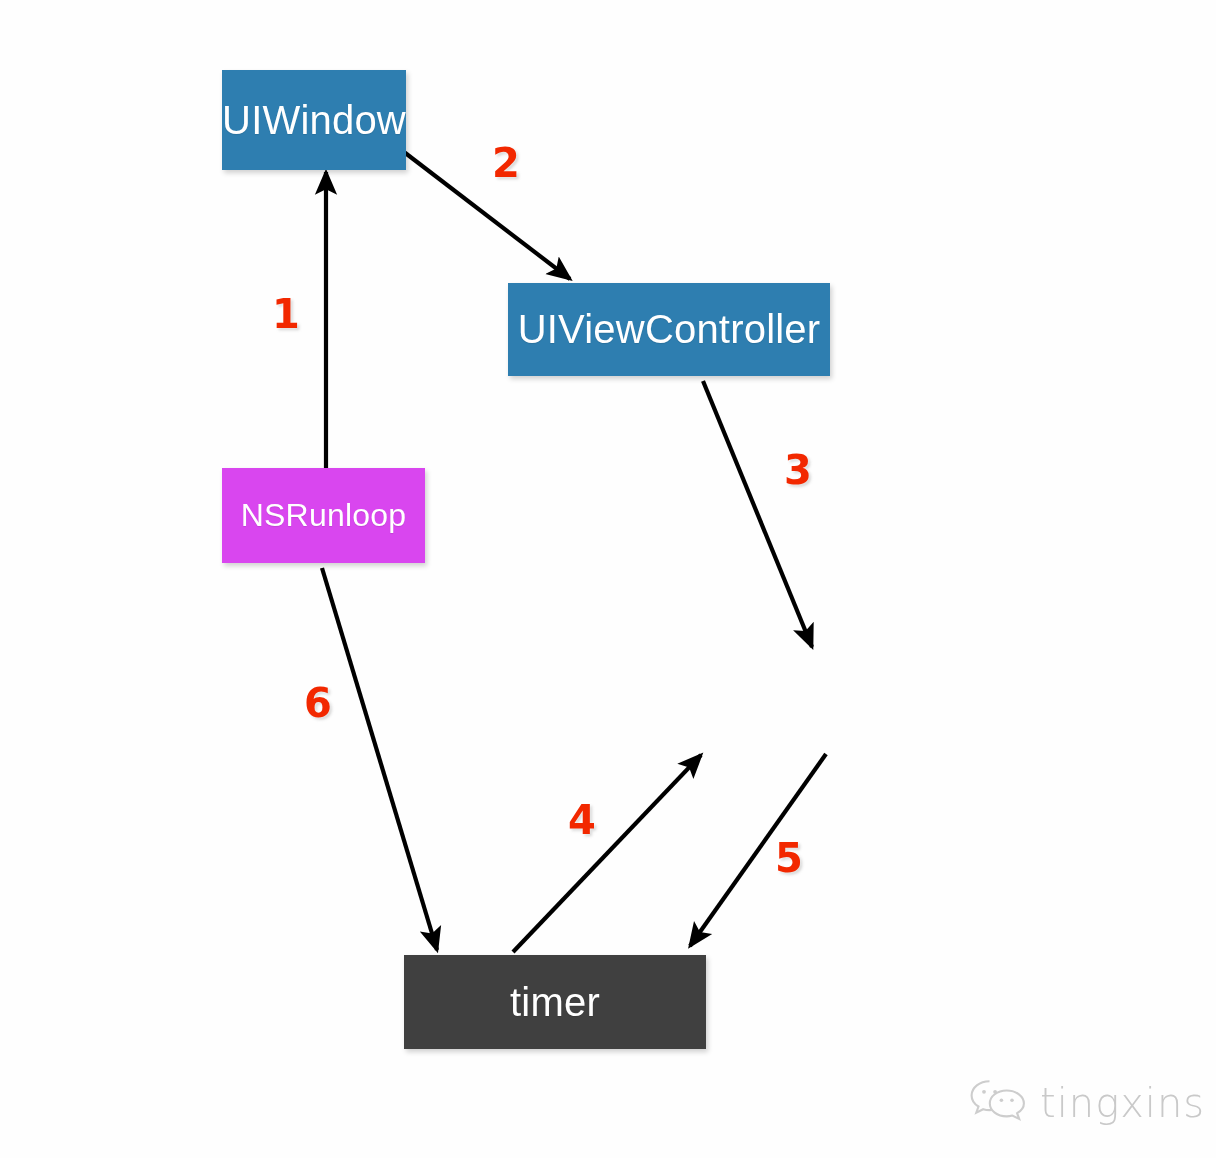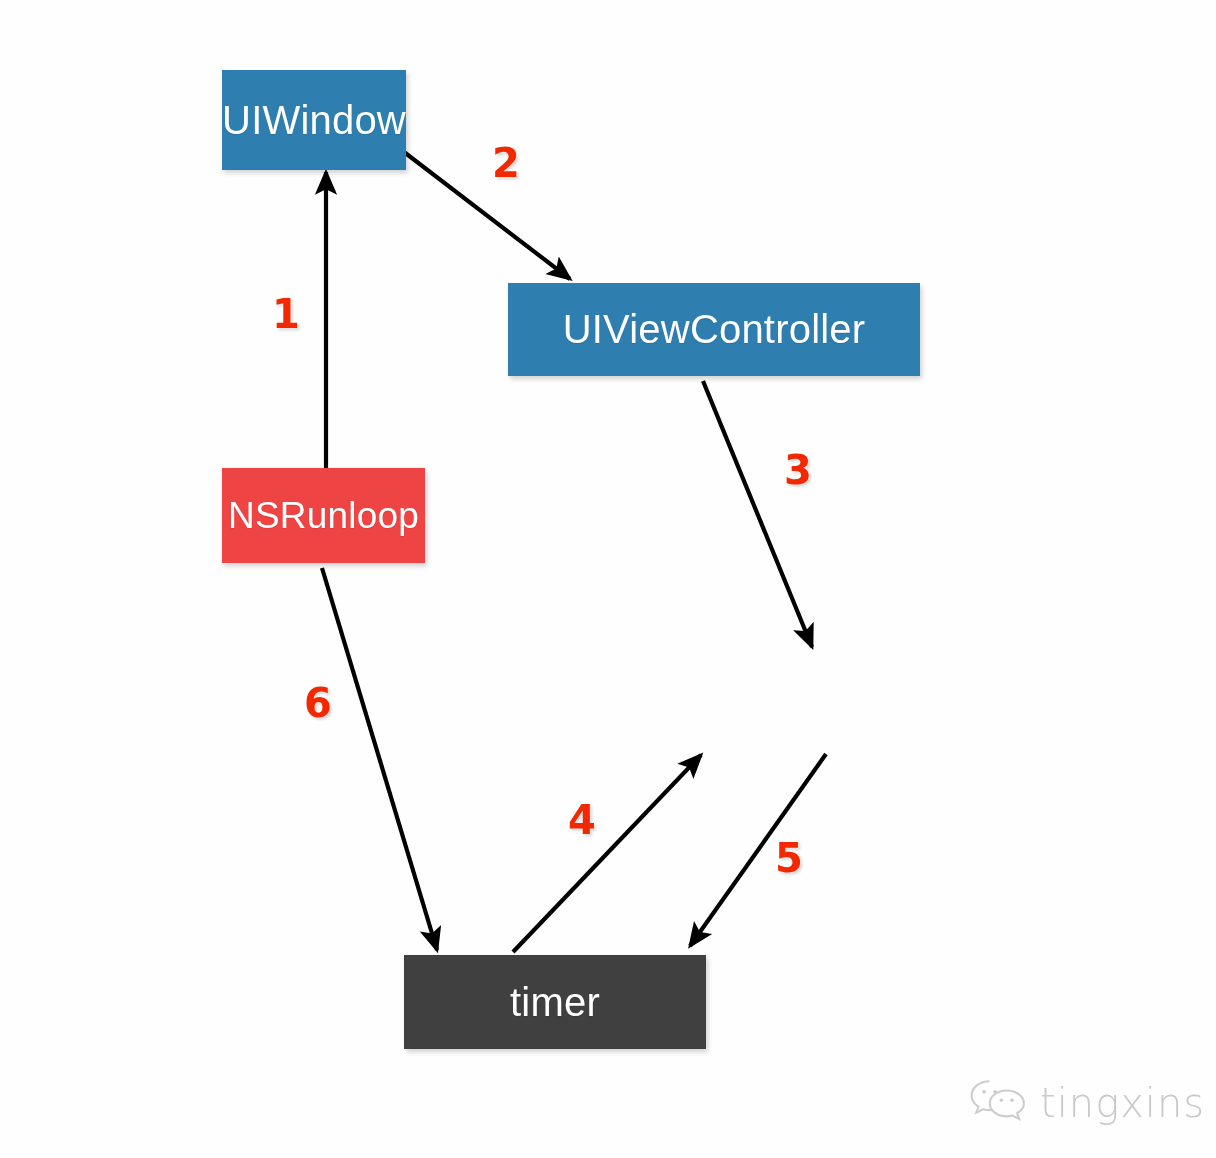--- a/index.html
+++ b/index.html
@@ -88,25 +88,25 @@
         <line x1="513" y1="952" x2="701" y2="755" stroke="#000000"></line>
         <line x1="826" y1="754" x2="690" y2="946" stroke="#000000"></line>
         <line x1="322" y1="568" x2="437" y2="950" stroke="#000000"></line>
       </g>
   </svg>
 
   <div class="node node-blue" style="left: 222px; top: 70px; width: 184px; height: 100px; font-size: 40px; background: rgb(46, 126, 176);">
     <span>UIWindow</span>
   </div>
 
-  <div class="node node-blue" style="left: 508px; top: 283px; width: 412px; height: 93px; font-size: 40px; background: rgb(46, 126, 176);">
+  <div class="node node-blue" style="left: 508px; top: 283px; width: 322px; height: 93px; font-size: 40px; background: rgb(46, 126, 176);">
     <span>UIViewController</span>
   </div>
 
-  <div class="node node-blue" style="left: 222px; top: 468px; width: 203px; height: 95px; font-size: 37px; background: #ef4444;">
+  <div class="node node-blue" style="left: 222px; top: 468px; width: 203px; height: 95px; font-size: 32px; background: #d946ef;">
     <span>NSRunloop</span>
   </div>
 
 
   <div class="node node-green" style="left: 404px; top: 955px; width: 302px; height: 94px; font-size: 40px; background: #404040;">
     <span>timer</span>
   </div>
 
   <div class="step-label" style="left: 272px; top: 294px; font-size: 40px; color: rgb(242, 40, 0);">1</div>
   <div class="step-label" style="left: 492px; top: 143px; font-size: 40px; color: rgb(242, 40, 0);">2</div>

